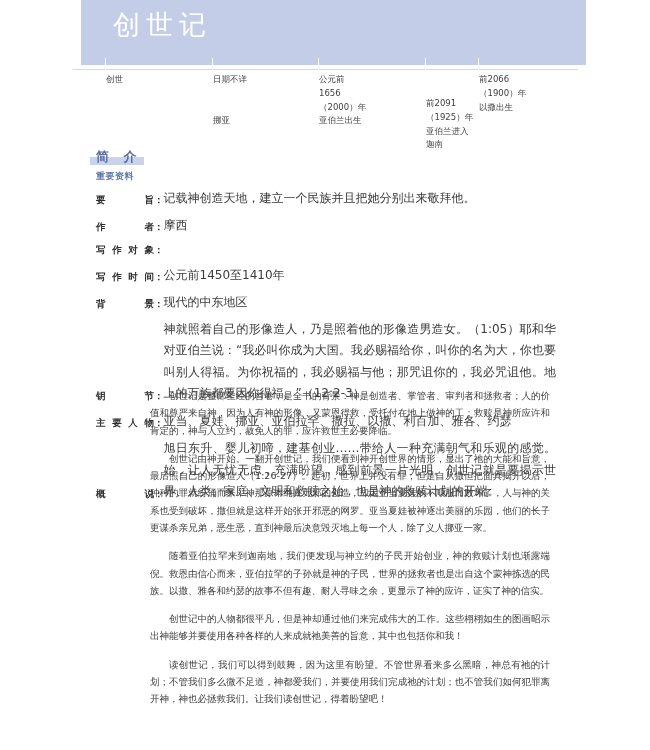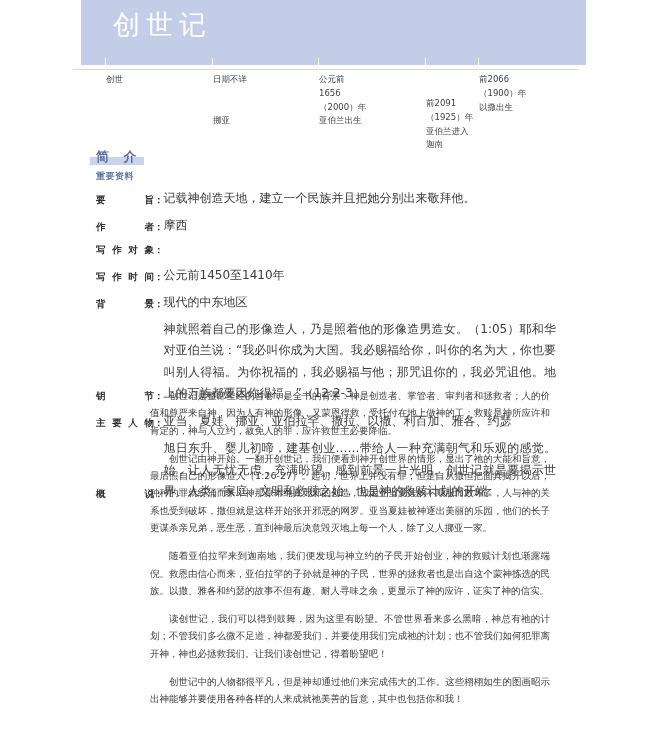--- a/index.html
+++ b/index.html
@@ -248,15 +248,15 @@
     <div class="meta-colon">：</div>
     <div class="meta-value">旭日东升、婴儿初啼，建基创业……带给人一种充满朝气和乐观的感觉。始，让人无忧无虑，充满盼望，感到前景一片光明。创世记就是要揭示世界、人类、家庭、文明和救赎之始，也是神的救赎计划的开端。</div>
   </div>
 
 </div>
 
 <div class="body-copy">
   <p>创世记是整部圣经的首卷，是全书的背景：神是创造者、掌管者、审判者和拯救者；人的价值和尊严来自神，因为人有神的形像，又蒙恩得救，受托付在地上做神的工；救赎是神所应许和肯定的，神与人立约，赦免人的罪，应许救世主必要降临。</p>
   <p>创世记由神开始。一翻开创世记，我们便看到神开创世界的情形，显出了祂的大能和旨意，最后照自己的形像造人（1:26-27）。起初，世界上并没有罪，但是自从撒但把面具揭开以后，种种的罪就纷涌而来，神那原本纯真无邪的创造，却因亚当夏娃的不顺服而败坏了，人与神的关系也受到破坏，撒但就是这样开始张开邪恶的网罗。亚当夏娃被神逐出美丽的乐园，他们的长子更谋杀亲兄弟，恶生恶，直到神最后决意毁灭地上每一个人，除了义人挪亚一家。</p>
   <p>随着亚伯拉罕来到迦南地，我们便发现与神立约的子民开始创业，神的救赎计划也渐露端倪。救恩由信心而来，亚伯拉罕的子孙就是神的子民，世界的拯救者也是出自这个蒙神拣选的民族。以撒、雅各和约瑟的故事不但有趣、耐人寻味之余，更显示了神的应许，证实了神的信实。</p>
+  <p>创世记中的人物都很平凡，但是神却通过他们来完成伟大的工作。这些栩栩如生的图画昭示出神能够并要使用各种各样的人来成就祂美善的旨意，其中也包括你和我！</p>
   <p>读创世记，我们可以得到鼓舞，因为这里有盼望。不管世界看来多么黑暗，神总有祂的计划；不管我们多么微不足道，神都爱我们，并要使用我们完成祂的计划；也不管我们如何犯罪离开神，神也必拯救我们。让我们读创世记，得着盼望吧！</p>
-  <p>创世记中的人物都很平凡，但是神却通过他们来完成伟大的工作。这些栩栩如生的图画昭示出神能够并要使用各种各样的人来成就祂美善的旨意，其中也包括你和我！</p>
 </div>
 
 </body></html>

